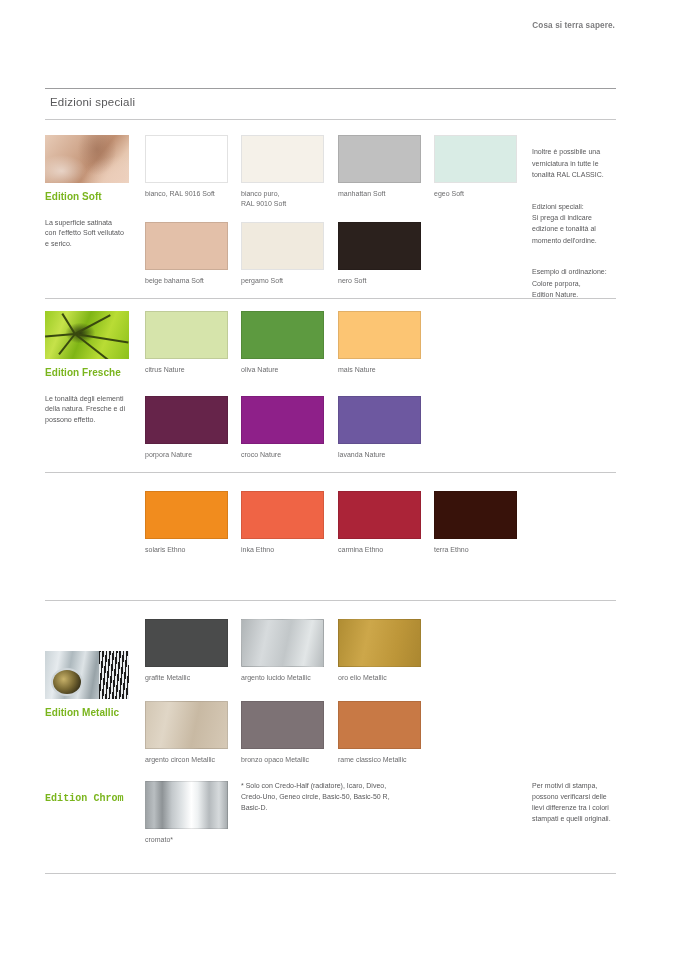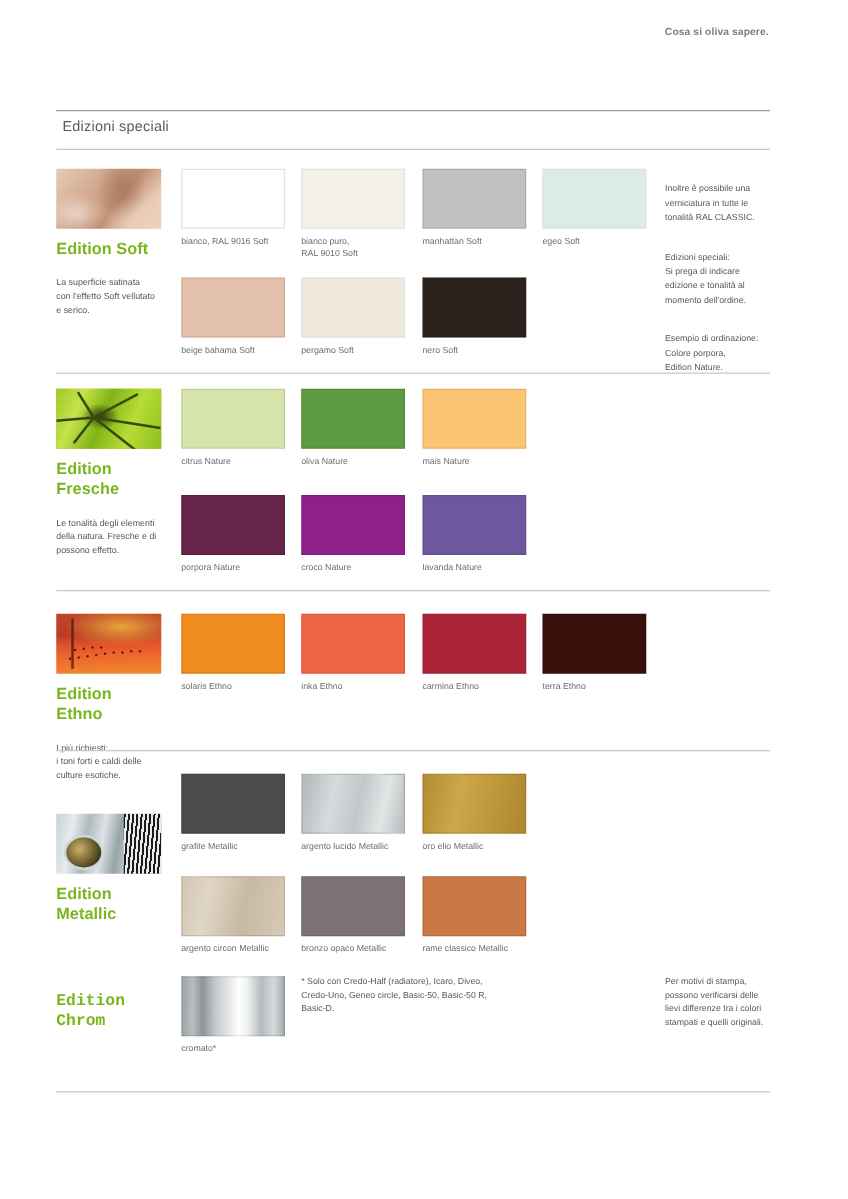--- a/index.html
+++ b/index.html
@@ -35,21 +35,21 @@
   }
   .sec-rule{position:absolute;left:45px;width:571px;height:1px;background:#c8c8c9;}
 
   
   .lead{position:absolute;left:45px;width:84px;}
   .lead-photo{
     width:84px;height:48px;display:block;border:0;
     background:#d8c0ae;
   }
   .lead-title{
-    margin-top:8px;font-size:13px;font-weight:bold;color:#7ab51d;
+    margin-top:8px;font-size:10px;font-weight:bold;color:#7ab51d;
     letter-spacing:.05px;line-height:1.25;
   }
   .lead-body{
     margin-top:14px;font-size:7.1px;color:#58585a;line-height:1.52;
     letter-spacing:0;white-space:pre-line;
   }
 
   
   .swatch{position:absolute;}
   .swatch .chip{
@@ -124,21 +124,21 @@
       #9ea3a6 0%, #b9bec1 10%, #8e9396 20%, #c3c8cb 32%,
       #dfe3e5 44%, #ffffff 56%, #eef1f2 64%, #b5babd 78%,
       #d6dadc 90%, #a9aeb1 100%);
   }
 </style>
 </head>
 <body>
 
 <div class="page">
 
-  <div class="running-head">Cosa si oliva sapere.</div>
+  <div class="running-head">Cosa si terra sapere.</div>
 
   <div class="title-rule-top"></div>
   <div class="page-title">Edizioni speciali</div>
   <div class="title-rule-bottom"></div>
 
   <div class="lead" style="top:135px;">
     <div class="lead-photo ph-soft"></div>
     <div class="lead-title">Edition Soft</div>
     <div class="lead-body">La superficie satinata
 con l'effetto Soft vellutato
@@ -227,44 +227,20 @@
     <div class="chip" style="background:#8e2089;"></div>
     <div class="cap">croco Nature</div>
   </div>
   <div class="swatch" style="left:338px;top:396px;">
     <div class="chip" style="background:#6d58a0;"></div>
     <div class="cap">lavanda Nature</div>
   </div>
 
   <div class="sec-rule" style="top:472px;"></div>
 
-  <div class="lead" style="top:491px;">
-    <div class="lead-photo ph-ethno">
-      <span class="bar"></span>
-      <span class="dots">
-        <i style="left:0px;top:9px;"></i>
-          <i style="left:7px;top:8px;"></i>
-        <i style="left:14px;top:7px;"></i>
-          <i style="left:21px;top:6px;"></i>
-        <i style="left:28px;top:5px;"></i>
-          <i style="left:35px;top:4px;"></i>
-        <i style="left:42px;top:4px;"></i>
-          <i style="left:49px;top:3px;"></i>
-        <i style="left:56px;top:3px;"></i>
-        <i style="left:4px;top:2px;"></i>
-          <i style="left:11px;top:1px;"></i>
-        <i style="left:18px;top:0px;"></i>
-          <i style="left:25px;top:0px;"></i>
-      </span>
-    </div>
-    <div class="lead-title">Edition Ethno</div>
-    <div class="lead-body">I più richiesti:
-i toni forti e caldi delle
-culture esotiche.</div>
-  </div>
 
   <div class="swatch" style="left:145px;top:491px;">
     <div class="chip" style="background:#f18c1e;"></div>
     <div class="cap">solaris Ethno</div>
   </div>
   <div class="swatch" style="left:241px;top:491px;">
     <div class="chip" style="background:#ef6445;"></div>
     <div class="cap">inka Ethno</div>
   </div>
   <div class="swatch" style="left:338px;top:491px;">

